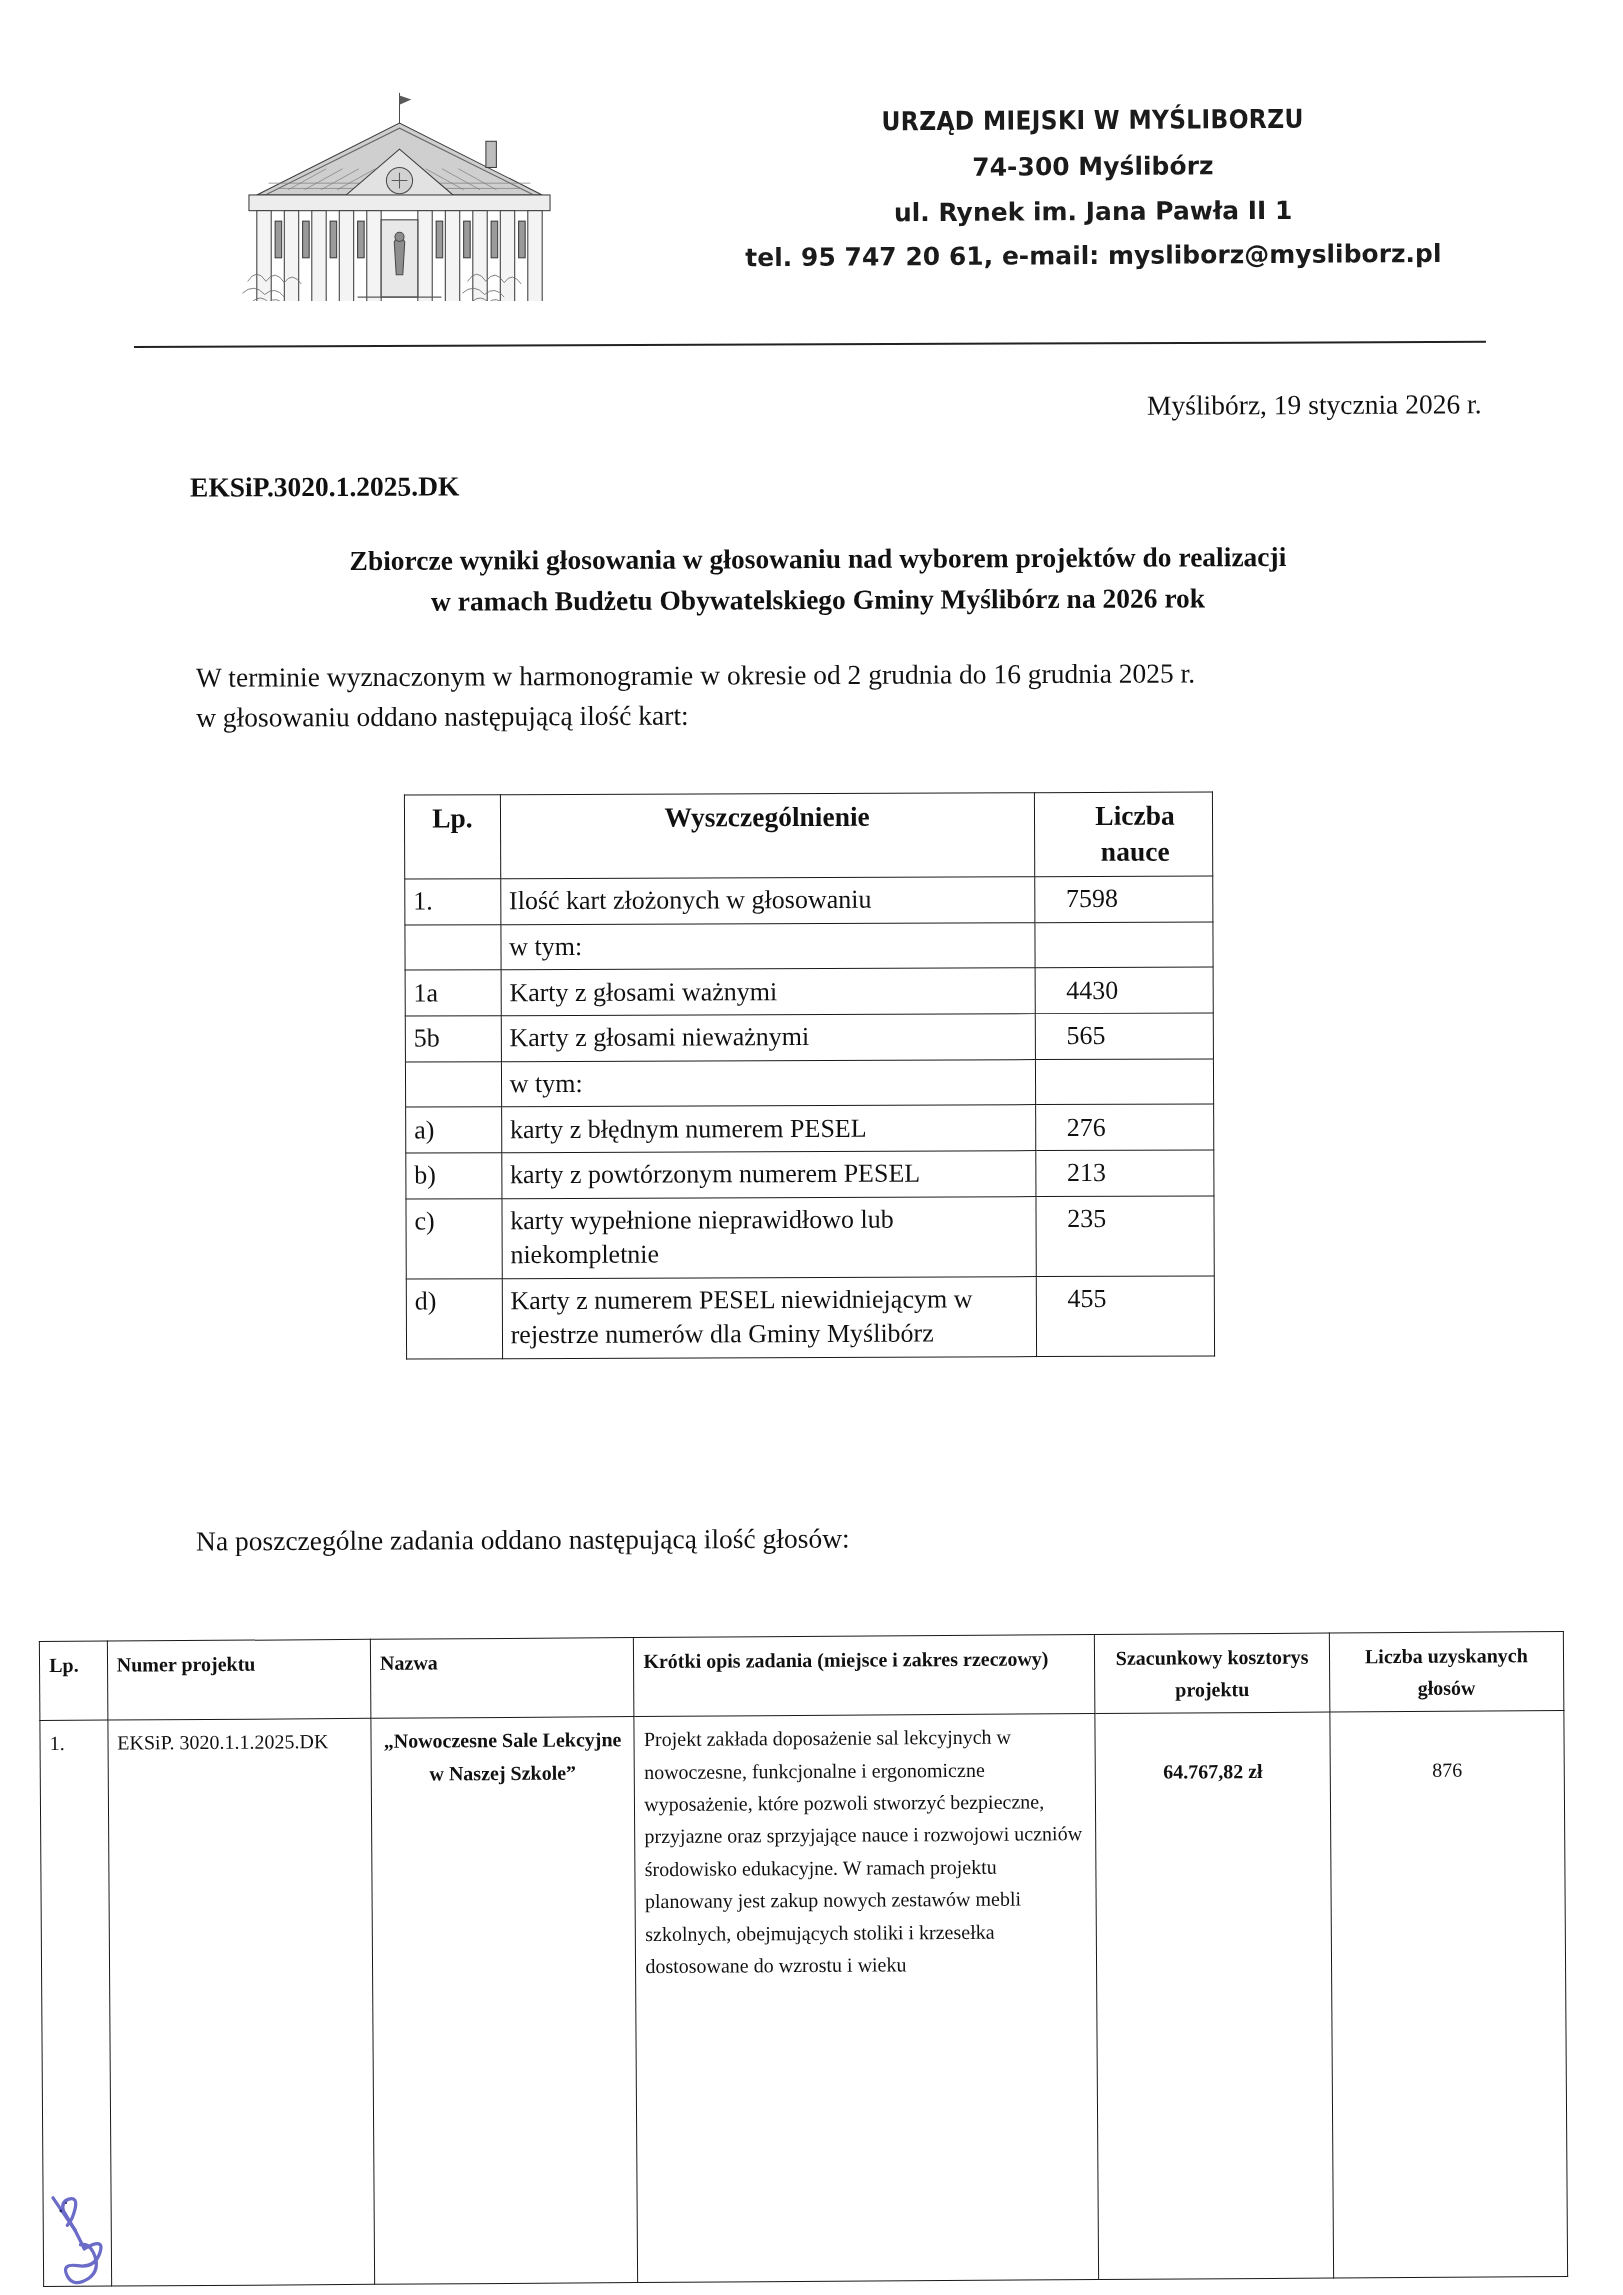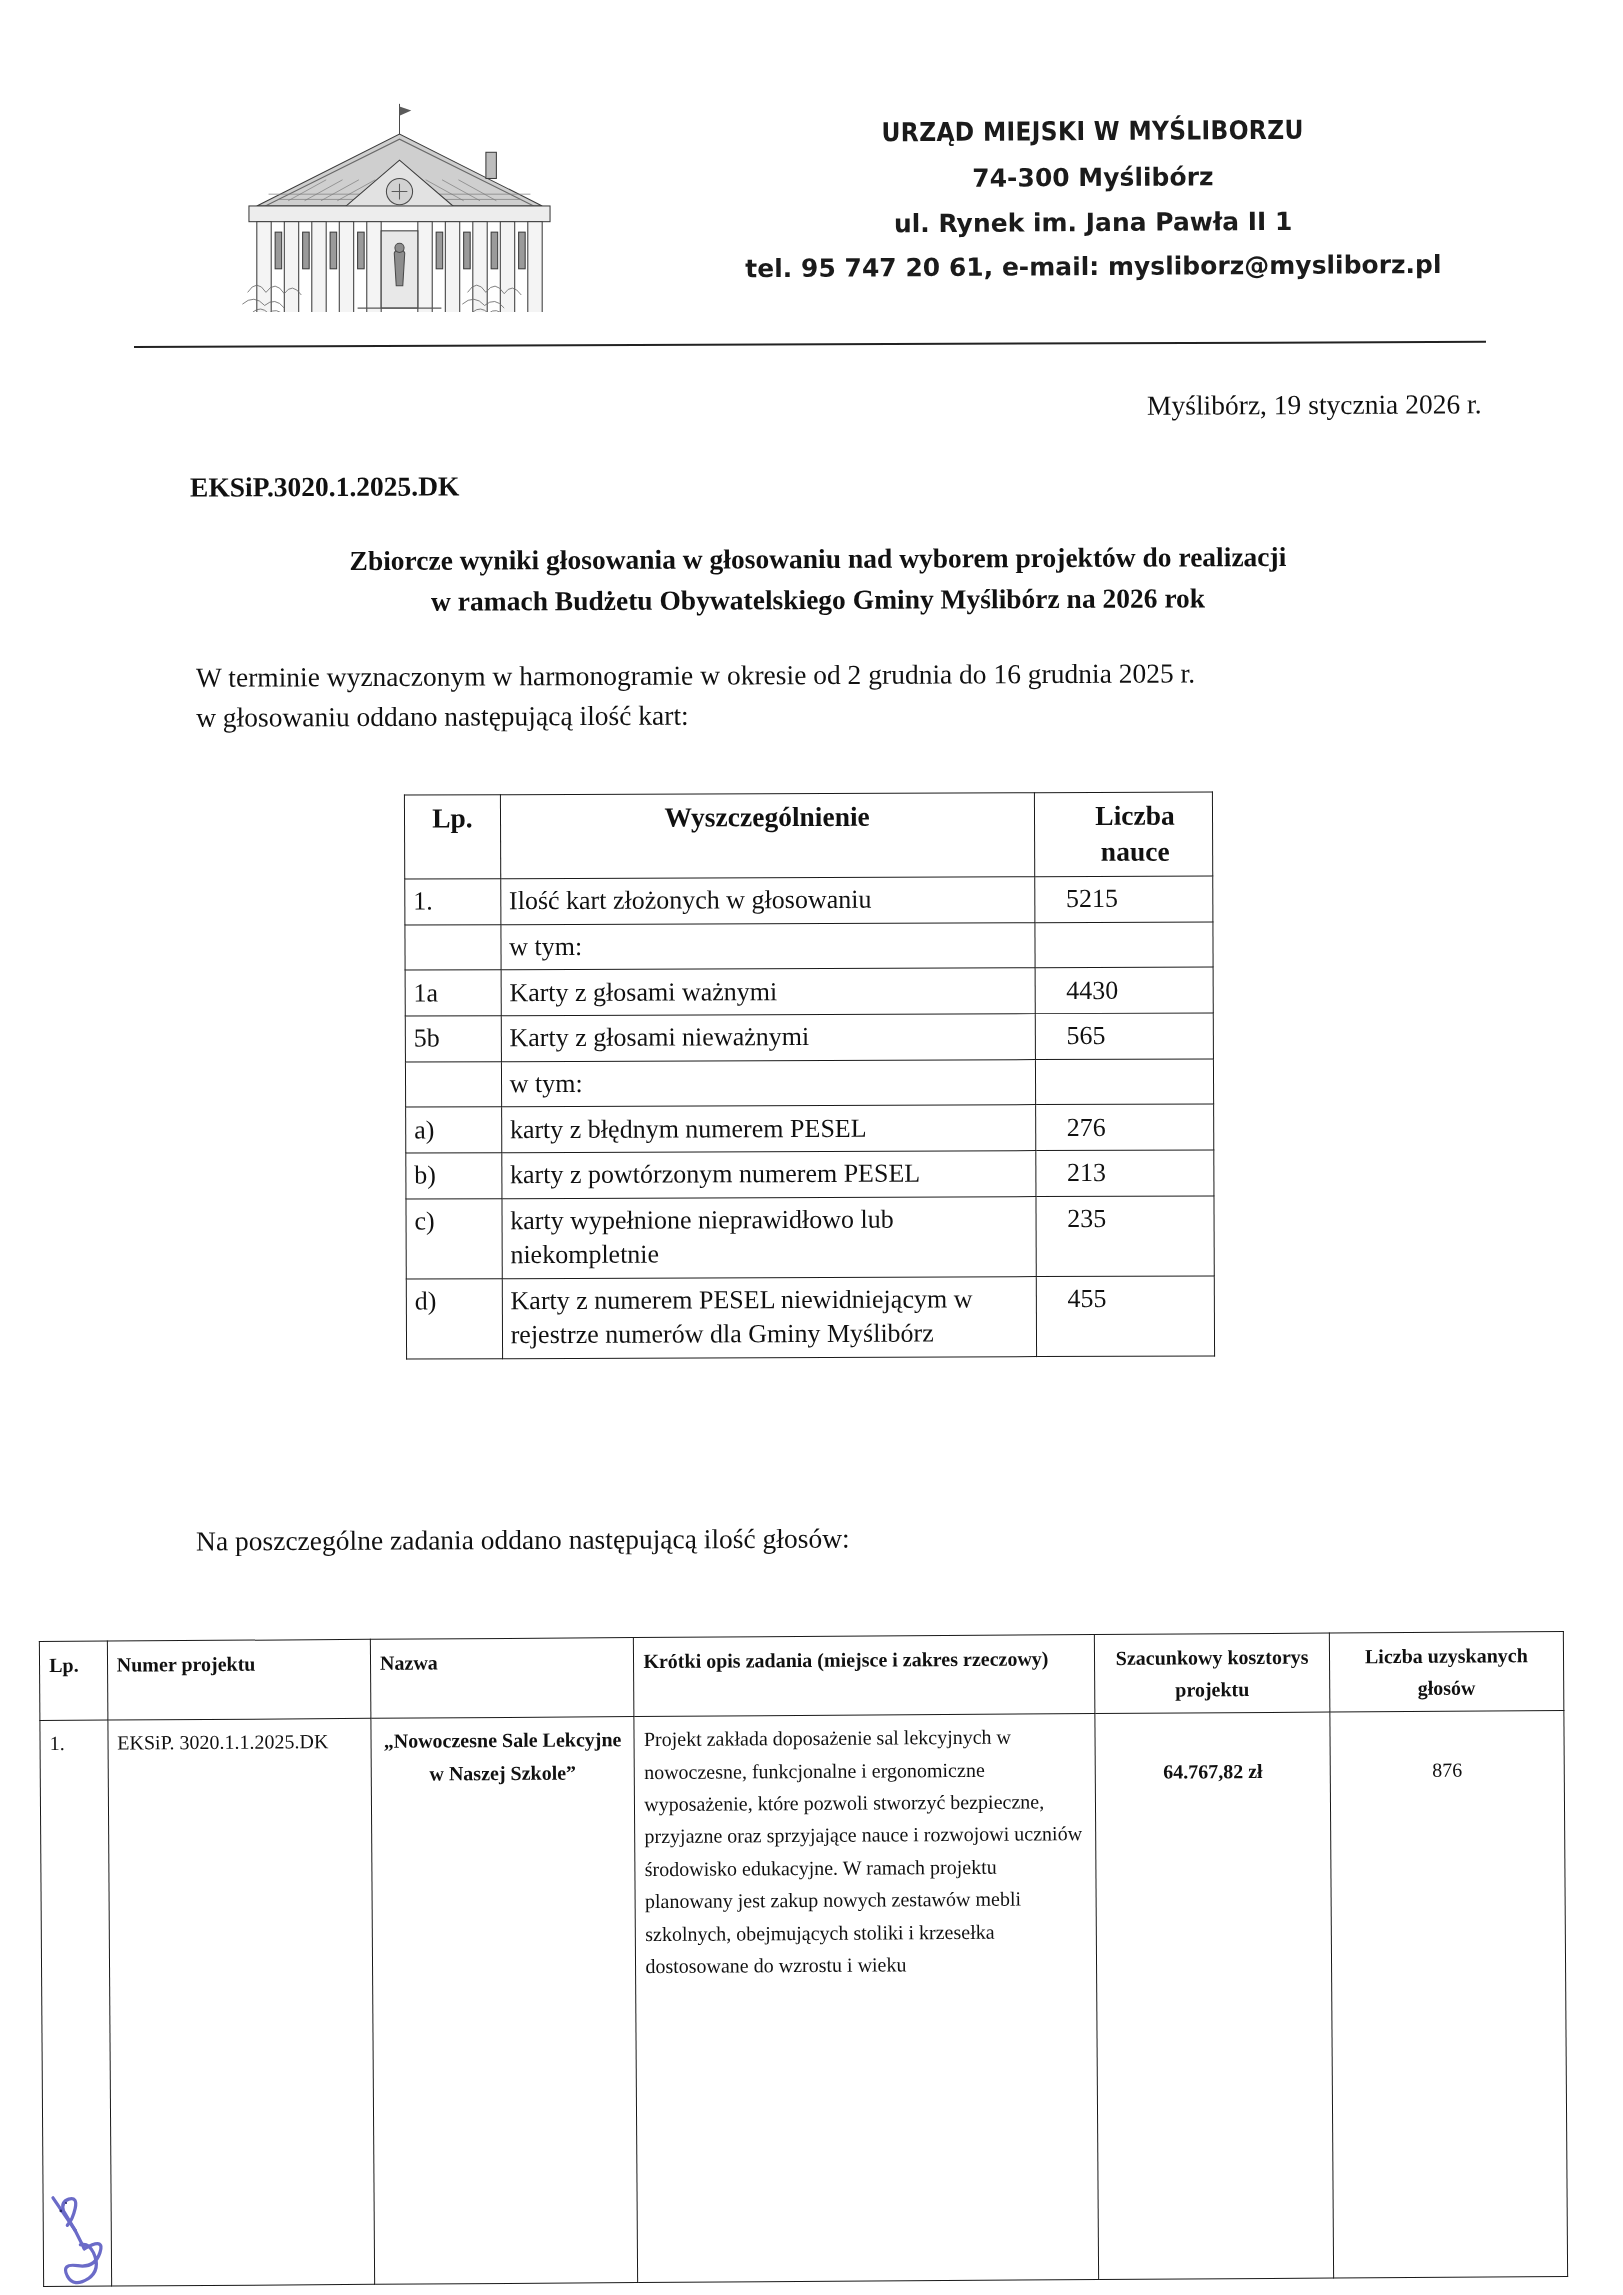--- a/index.html
+++ b/index.html
@@ -15,21 +15,21 @@
     position: relative;
     width: 1623px;
     height: 2295px;
     background: #ffffff;
     overflow: hidden;
   }
 
   
   .letterhead {
     position: absolute;
-    top: 96px;
+    top: 85px;
     left: 0;
     width: 1623px;
     height: 216px;
   }
   .crest {
     position: absolute;
     left: 216px;
     top: 0px;
     width: 367px;
     height: 216px;
@@ -337,21 +337,21 @@
           <th class="c-num">
             <div>Liczba</div>
             <div>nauce</div>
           </th>
         </tr>
       </thead>
       <tbody>
         <tr>
           <td class="c-lp">1.</td>
           <td class="c-desc">Ilość kart złożonych w głosowaniu</td>
-          <td class="c-num">5215</td>
+          <td class="c-num">7598</td>
         </tr>
         <tr>
           <td class="c-lp"></td>
           <td class="c-desc">w tym:</td>
           <td class="c-num"></td>
         </tr>
         <tr>
           <td class="c-lp">1a</td>
           <td class="c-desc">Karty z głosami ważnymi</td>
           <td class="c-num">4430</td>

